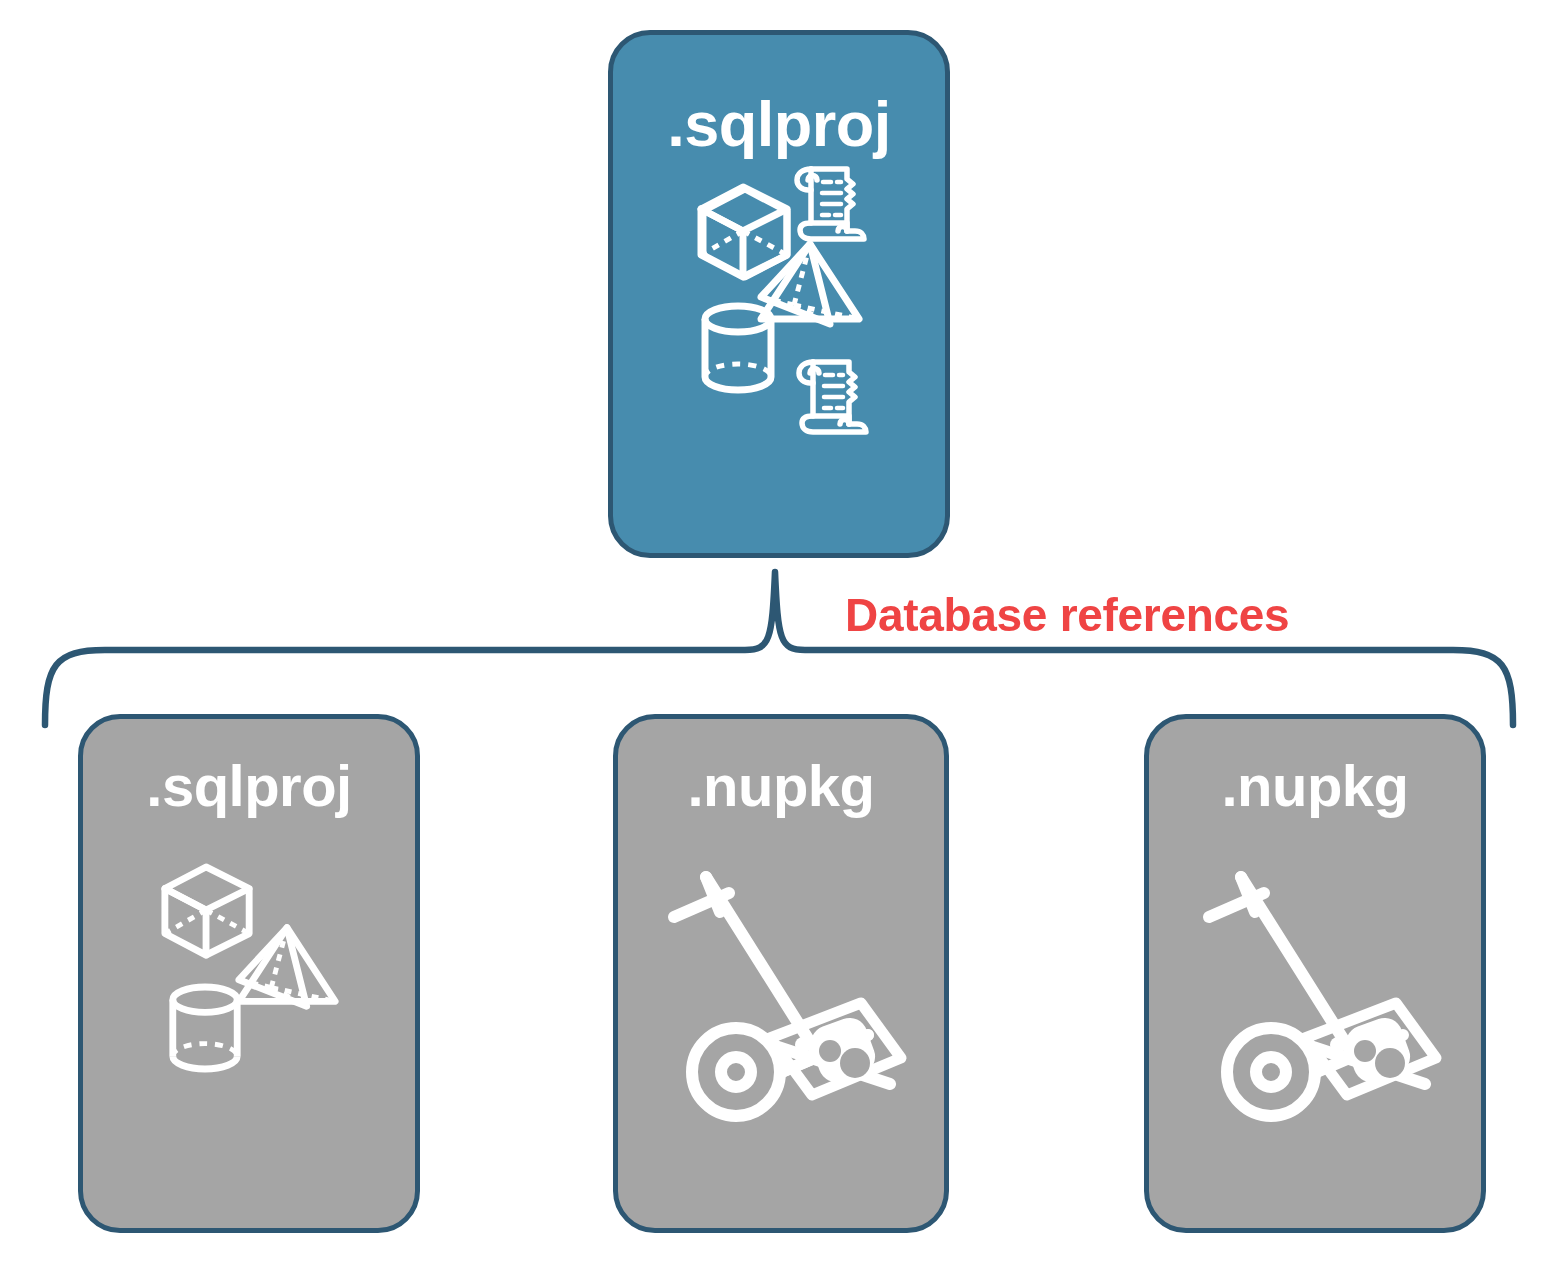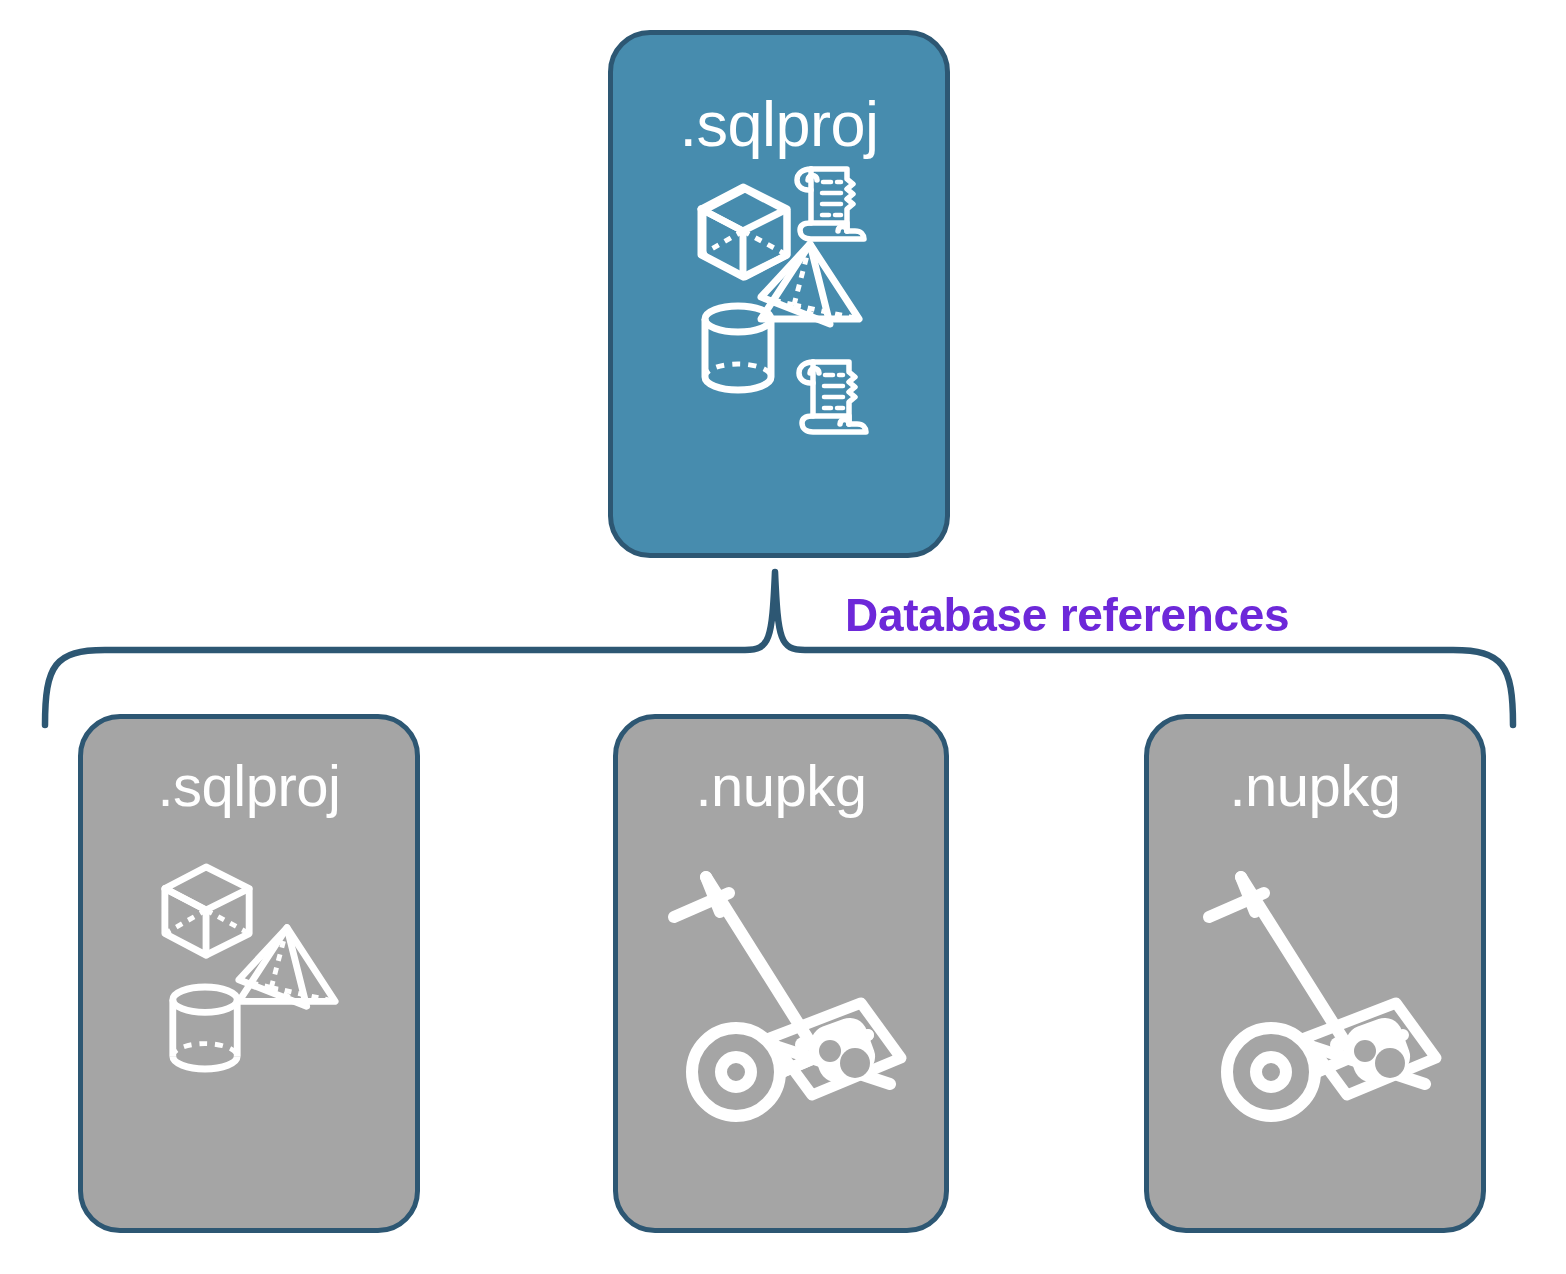--- a/index.html
+++ b/index.html
@@ -25,21 +25,21 @@
     box-sizing: border-box;
     border-radius: 42px;
     border: 5px solid #2d5773;
     display: flex;
     flex-direction: column;
     align-items: center;
     overflow: hidden;
   }
   .node-title {
     color: #ffffff;
-    font-weight: 400;
+    font-weight: 700;
     letter-spacing: -0.5px;
     line-height: 1;
     user-select: none;
     white-space: nowrap;
   }
   #node-root {
     left: 608px;
     top: 30px;
     width: 342px;
     height: 528px;
@@ -75,21 +75,21 @@
     width: 1566px;
     height: 1274px;
     pointer-events: none;
   }
   #brace-label {
     position: absolute;
     left: 845px;
     top: 588px;
     font-size: 46px;
     font-weight: 700;
-    color: #6d28d9;
+    color: #ef4444;
     letter-spacing: -0.3px;
     white-space: nowrap;
     user-select: none;
   }
 </style>
 </head>
 <body>
 
 <div id="stage">
 

